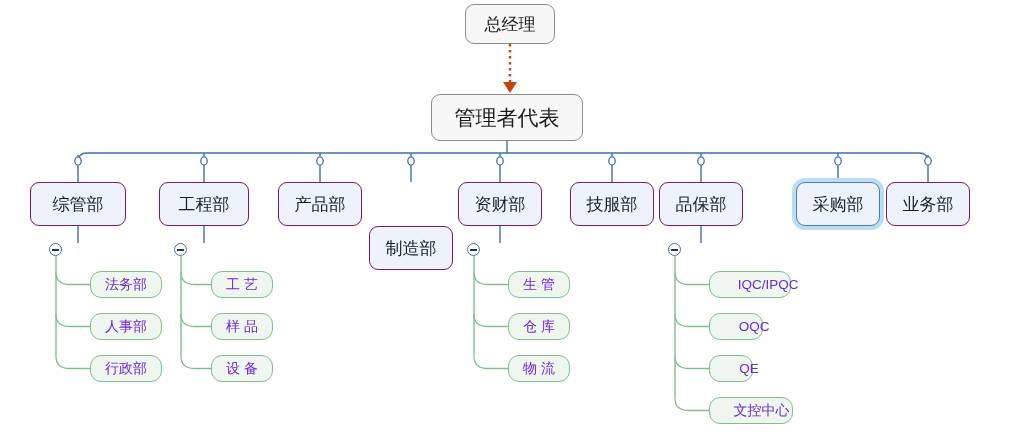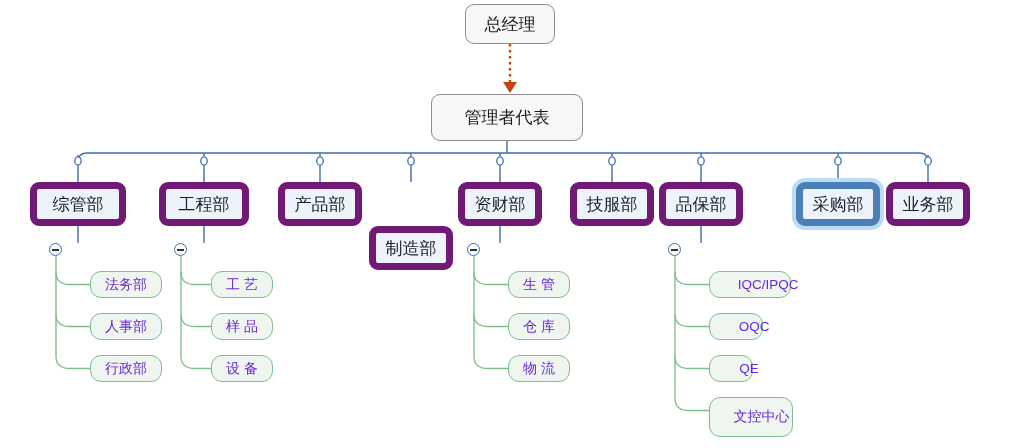--- a/index.html
+++ b/index.html
@@ -21,26 +21,26 @@
     white-space:nowrap;
   }
 
   
   .node.grey{
     background:#f7f7f7;
     border:1px solid #8c8c8c;
     color:#1a1a1a;
   }
   .node.root{font-size:17px;}
-  .node.mgr{font-size:17px;}
+  .node.mgr{font-size:21px;}
 
   
   .node.blue{
     background:#eef3fb;
-    border:7px solid #701a75;
+    border:1px solid #701a75;
     color:#15202b;
     font-size:17px;
   }
   .node.blue.selected{
     box-shadow:0 0 0 4px #bcdcf5;
     border-color:#4a7fb8;
   }
 
   
   .node.green{
@@ -189,21 +189,21 @@
       <div class="toggle" style="left: 668px; top: 243px;"></div>
       <div class="node green latin" style="left: 709px; top: 271px; width: 82px; height: 27px;">
         <span>IQC/IPQC</span>
       </div>
       <div class="node green latin" style="left: 709px; top: 313px; width: 54px; height: 27px;">
         <span>OQC</span>
       </div>
       <div class="node green latin" style="left: 709px; top: 355px; width: 44px; height: 27px;">
         <span>QE</span>
       </div>
-      <div class="node green" style="left: 709px; top: 397px; width: 84px; height: 40px; padding-left: 21px;">
+      <div class="node green" style="left: 709px; top: 397px; width: 84px; height: 27px; padding-left: 21px;">
         <span>文控中心</span>
       </div>
       <div class="node blue selected" style="left: 796px; top: 182px; width: 84px; height: 44px;">
         <span>采购部</span>
       </div>
       <div class="node blue" style="left: 886px; top: 182px; width: 84px; height: 44px;">
         <span>业务部</span>
       </div>
     </div>
 </div>

